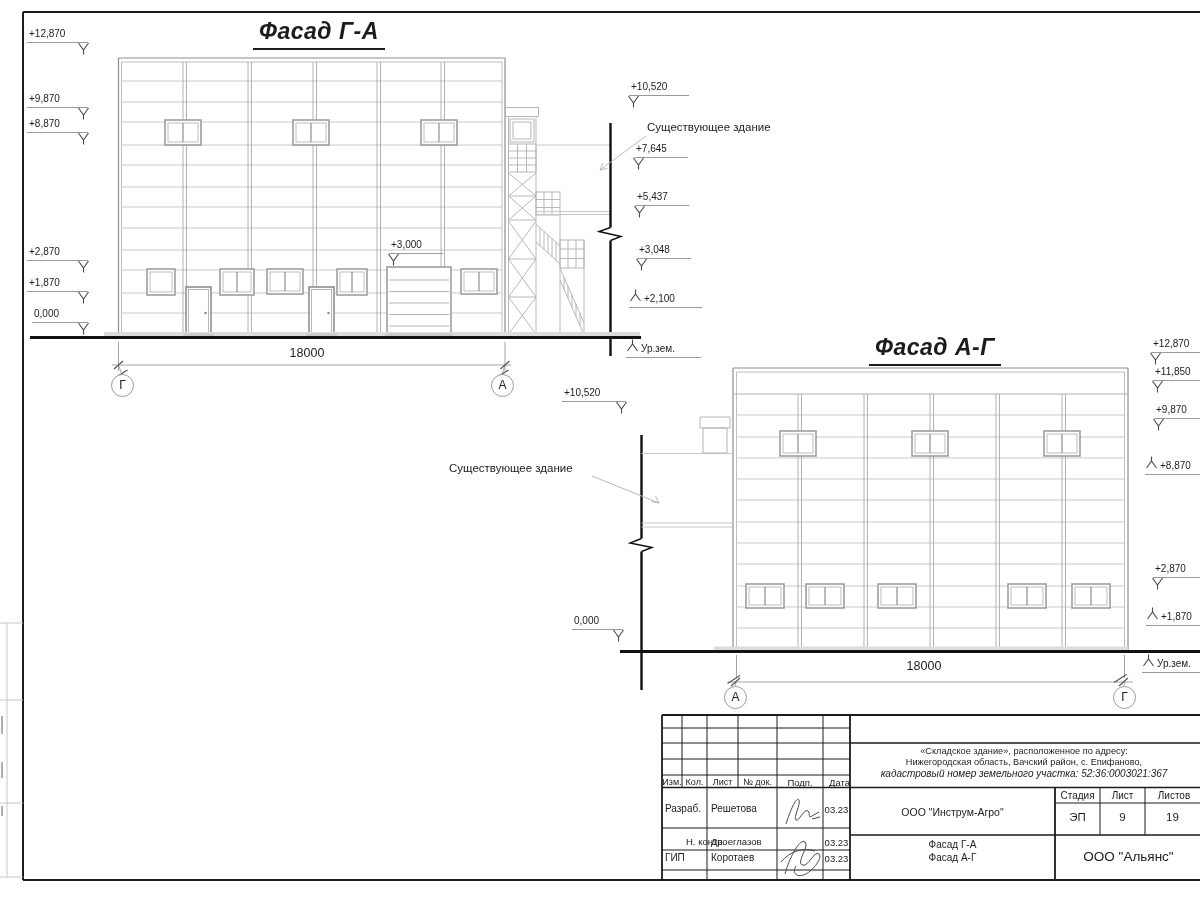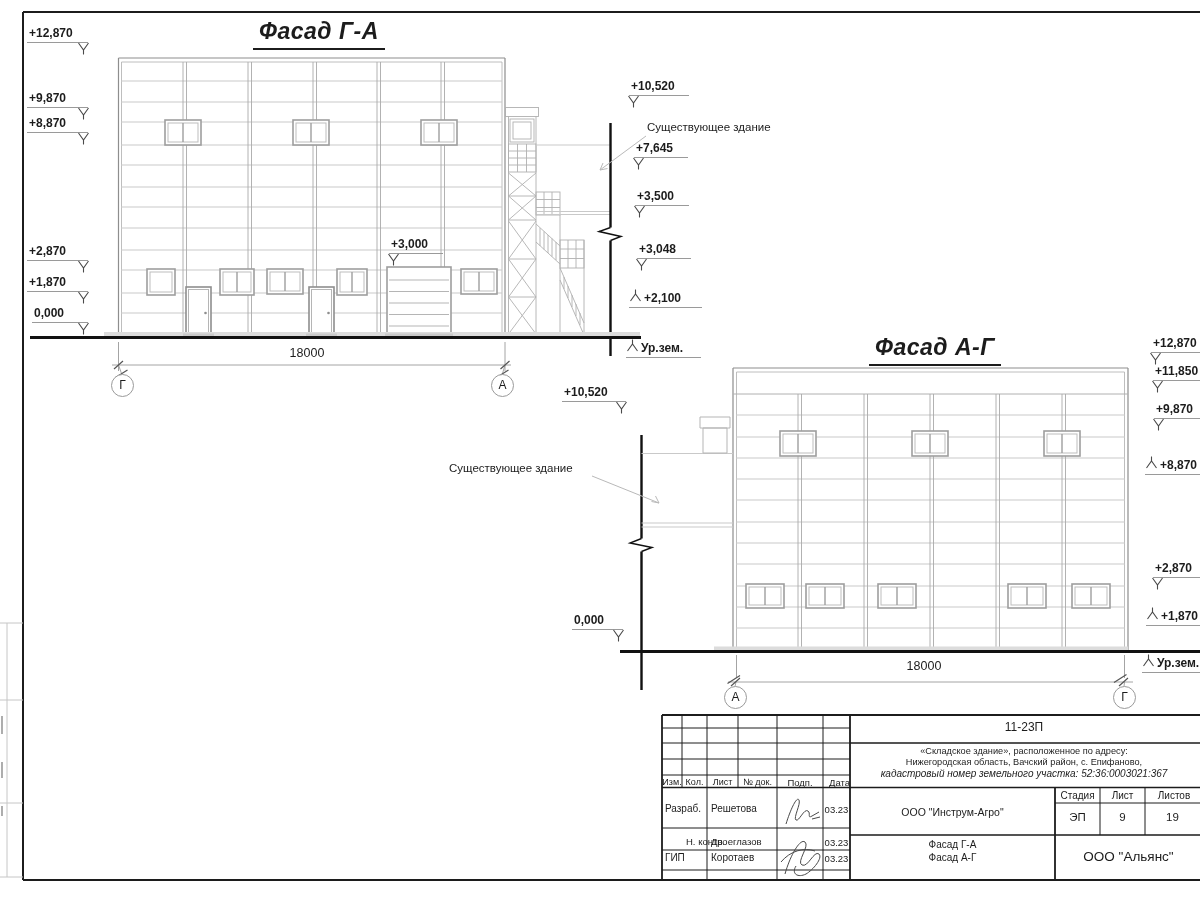--- a/index.html
+++ b/index.html
@@ -1,22 +1,22 @@
 <!DOCTYPE html>
 <html><head>
 <meta charset="utf-8">
 <style>
   html,body{margin:0;padding:0;background:#fff;}
   .sheet{position:relative;width:1200px;height:900px;background:#ffffff;overflow:hidden;
          font-family:"Liberation Sans","DejaVu Sans",sans-serif;color:#1c1c1c;}
   svg.lines{position:absolute;left:0;top:0;}
   .ftitle{position:absolute;font-style:italic;font-weight:600;font-size:23px;
           border-bottom:2px solid #1c1c1c;padding:0 6px 3px 6px;white-space:nowrap;letter-spacing:.5px;}
-  .elev{position:absolute;font-size:12px;line-height:13px;border-bottom:1px solid #9a9a9a;
-        padding:0 2px 2px 2px;white-space:nowrap;color:#1c1c1c;font-weight:bold;}
+  .elev{position:absolute;font-size:10px;line-height:13px;border-bottom:1px solid #9a9a9a;
+        padding:0 2px 2px 2px;white-space:nowrap;color:#1c1c1c;}
   .elev .arr{position:absolute;width:13px;height:13px;}
   .elev.ar .arr{right:-2px;top:100%;}
   .elev.al .arr{left:-2px;top:100%;}
   .elev.ul{padding-left:15px;}
   .elev.ul .arr{left:0;top:-3px;}
   .arr path,.arr line{stroke:#4a4a4a;fill:none;stroke-width:1.1;}
   .axis{position:absolute;width:21px;height:21px;border:1px solid #9a9a9a;border-radius:50%;
         background:#fff;text-align:center;line-height:21px;font-size:12px;}
   .dim{position:absolute;font-size:12.5px;text-align:center;}
   .ann{position:absolute;font-size:11.5px;white-space:nowrap;}
@@ -219,21 +219,21 @@
 
 <div class="elev al" style="left:629px;top:80px;width:56px;"><span>+10,520</span><svg class="arr" viewBox="0 0 13 13">
         <path d="M1.5,1L6.5,8L11.5,1"></path>
         <line x1="6.5" y1="8" x2="6.5" y2="12.5"></line>
       </svg></div>
 <div class="ann" style="left:647px;top:121px;">Существующее здание</div>
 <div class="elev al" style="left:634px;top:142px;width:50px;"><span>+7,645</span><svg class="arr" viewBox="0 0 13 13">
         <path d="M1.5,1L6.5,8L11.5,1"></path>
         <line x1="6.5" y1="8" x2="6.5" y2="12.5"></line>
       </svg></div>
-<div class="elev al" style="left:635px;top:190px;width:50px;"><span>+3,500</span><svg class="arr" viewBox="0 0 13 13">
+<div class="elev al" style="left:635px;top:190px;width:50px;"><span>+5,437</span><svg class="arr" viewBox="0 0 13 13">
         <path d="M1.5,1L6.5,8L11.5,1"></path>
         <line x1="6.5" y1="8" x2="6.5" y2="12.5"></line>
       </svg></div>
 <div class="elev al" style="left:637px;top:243px;width:50px;"><span>+3,048</span><svg class="arr" viewBox="0 0 13 13">
         <path d="M1.5,1L6.5,8L11.5,1"></path>
         <line x1="6.5" y1="8" x2="6.5" y2="12.5"></line>
       </svg></div>
 <div class="elev ul" style="left:629px;top:292px;width:56px;"><svg class="arr" viewBox="0 0 13 13">
         <path d="M1.5,12L6.5,5L11.5,12"></path>
         <line x1="6.5" y1="5" x2="6.5" y2="0.5"></line>
@@ -283,21 +283,20 @@
       </svg><span>+1,870</span></div>
 <div class="elev ul" style="left:1142px;top:657px;width:58px;"><svg class="arr" viewBox="0 0 13 13">
         <path d="M1.5,12L6.5,5L11.5,12"></path>
         <line x1="6.5" y1="5" x2="6.5" y2="0.5"></line>
       </svg><span>Ур.зем.</span></div>
 
 <div class="dim" style="left:899px;top:659px;width:50px;">18000</div>
 <div class="axis" style="left:724px;top:686px;">А</div>
 <div class="axis" style="left:1113px;top:686px;">Г</div>
 
-<div class="tb tbc" style="left:850px;top:720px;width:348px;font-size:12px;">11-23П</div>
 <div class="tb tbc" style="left:852px;top:746px;width:344px;font-size:9.2px;">«Складское здание», расположенное по адресу:</div>
 <div class="tb tbc" style="left:852px;top:757px;width:344px;font-size:9.2px;">Нижегородская область, Вачский район, с. Епифаново,</div>
 <div class="tb tbc" style="left:852px;top:768px;width:344px;font-size:10px;font-style:italic;">кадастровый номер земельного участка: 52:36:0003021:367</div>
 
 <div class="tb tbc" style="left:662px;top:777px;width:20px;font-size:9px;">Изм.</div>
 <div class="tb tbc" style="left:682px;top:777px;width:25px;font-size:9px;">Кол.</div>
 <div class="tb tbc" style="left:707px;top:777px;width:31px;font-size:9px;">Лист</div>
 <div class="tb tbc" style="left:738px;top:777px;width:39px;font-size:9px;">№ док.</div>
 <div class="tb tbc" style="left:777px;top:777px;width:46px;font-size:9.5px;">Подп.</div>
 <div class="tb tbc" style="left:823px;top:777px;width:33px;font-size:9.5px;">Дата</div>

